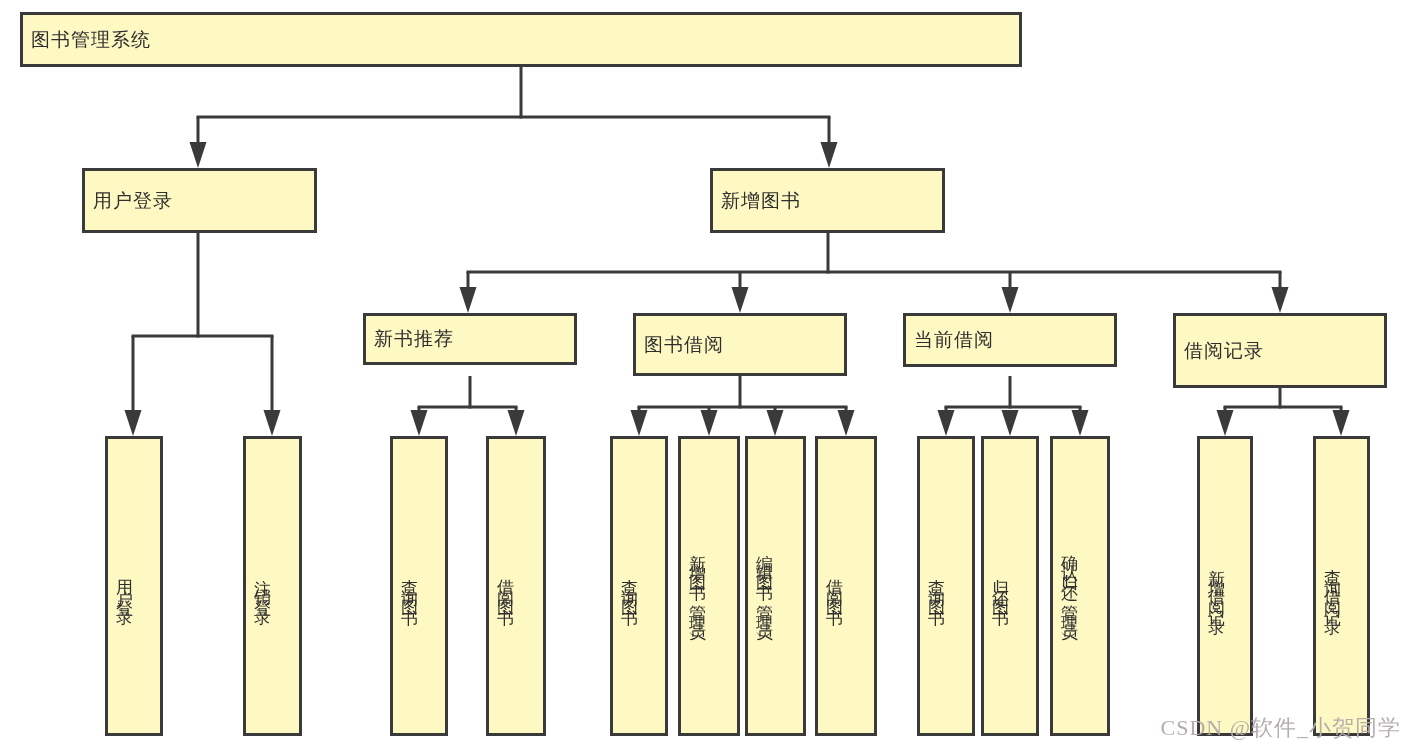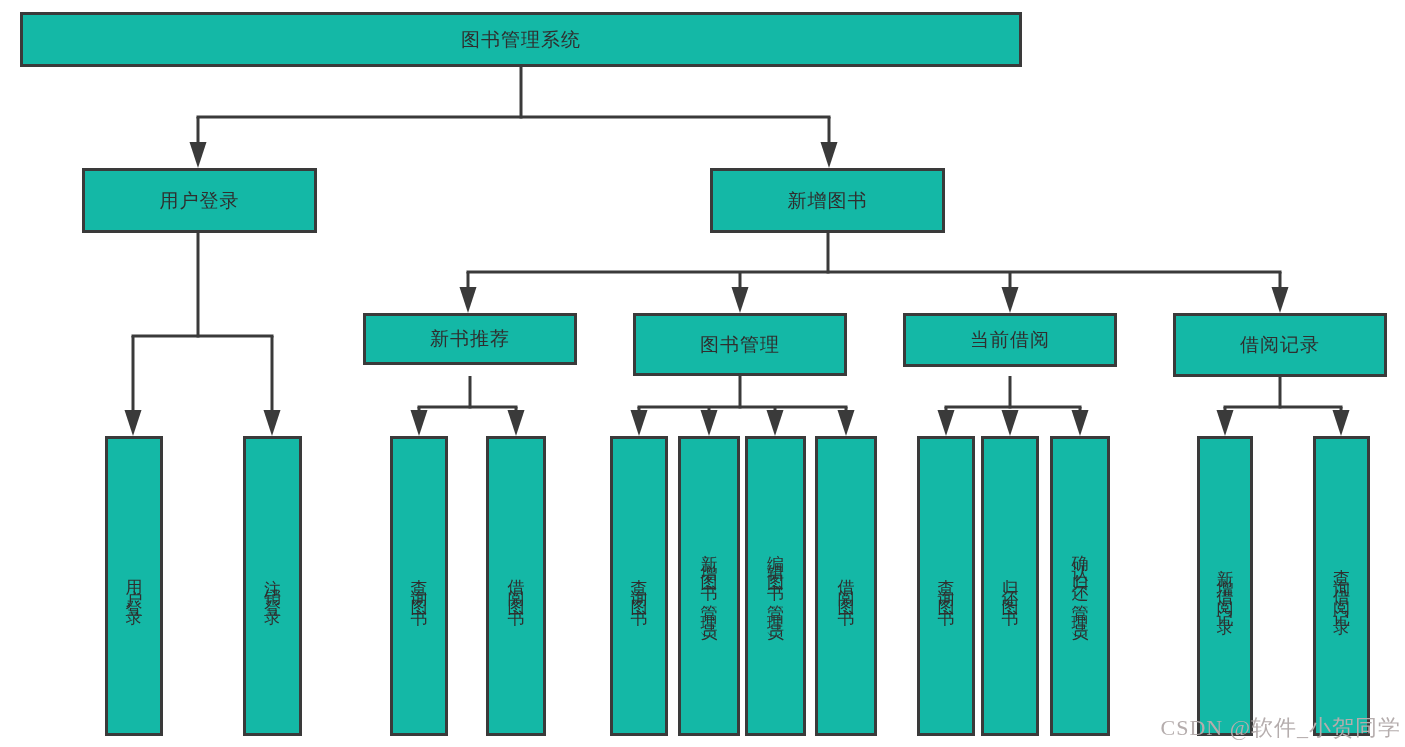--- a/index.html
+++ b/index.html
@@ -14,26 +14,27 @@
   #connectors {
     position: absolute;
     left: 0; top: 0;
     width: 1405px; height: 747px;
     pointer-events: none;
   }
   .node {
     position: absolute;
     box-sizing: border-box;
     border: 3px solid #3a3a3a;
-    background: #14b8a6;
+    background: #fef9c3;
     display: flex;
     align-items: center;
-    justify-content: center;
+    justify-content: flex-start;
     color: #2f2f2f;
     z-index: 2;
+    padding-left: 8px;
   }
   .node.h { font-size: 19px; letter-spacing: 1px; }
   .node.v { font-size: 17px; }
   .node.v .label {
     writing-mode: vertical-rl;
     text-orientation: mixed;
     letter-spacing: 10px;
     line-height: 1;
   }
   .watermark {
@@ -129,26 +130,26 @@
     <span class="label">用户登录</span>
   </div>
   <div class="node h" style="left:710px;top:168px;width:235px;height:65px">
     <span class="label">新增图书</span>
   </div>
 
   <div class="node h" style="left:363px;top:313px;width:214px;height:52px">
     <span class="label">新书推荐</span>
   </div>
   <div class="node h" style="left:633px;top:313px;width:214px;height:63px">
-    <span class="label">图书管理</span>
+    <span class="label">图书借阅</span>
   </div>
   <div class="node h" style="left:903px;top:313px;width:214px;height:54px">
     <span class="label">当前借阅</span>
   </div>
-  <div class="node h" style="left:1173px;top:313px;width:214px;height:64px">
+  <div class="node h" style="left:1173px;top:313px;width:214px;height:75px">
     <span class="label">借阅记录</span>
   </div>
 
   <div class="node v" style="left:105px;top:436px;width:58px;height:300px">
     <span class="label">用户登录</span>
   </div>
   <div class="node v" style="left:243px;top:436px;width:59px;height:300px">
     <span class="label">注销登录</span>
   </div>
 

